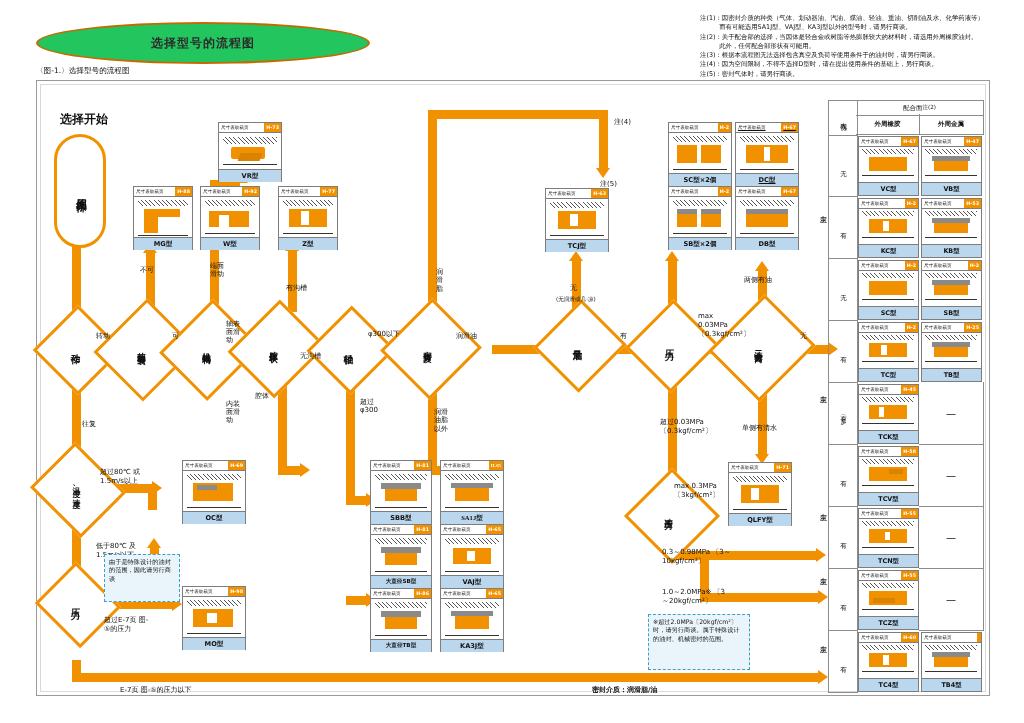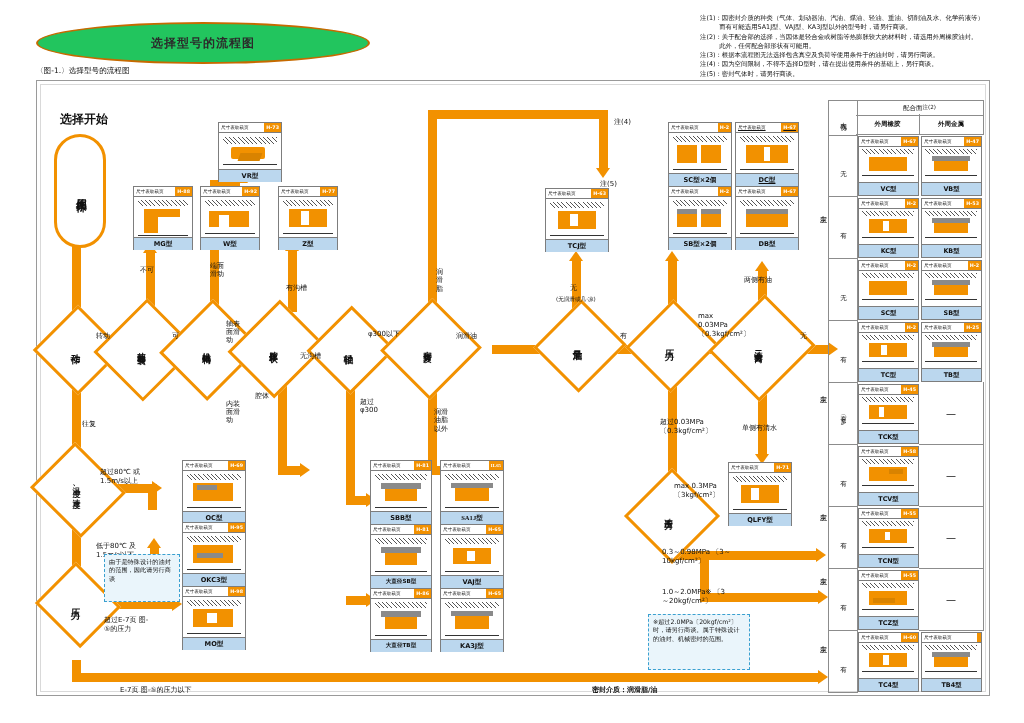--- a/index.html
+++ b/index.html
@@ -370,33 +370,20 @@
       </div>
     <div class="pic">
       <div class="hatch" style="left:4px;top:3px;width:54px;height:6px;"></div>
       <div class="sealbody" style="left:10px;top:12px;width:40px;height:18px;"></div>
       <div class="metal" style="left:14px;top:14px;width:20px;height:5px;"></div>
       <div class="ln" style="left:4px;top:36px;width:54px;height:1px;"></div>
     </div>
     <div class="name">OC型</div>
   </div>
 
-  <div class="card" style="left:182px;top:522px;width:62px;height:62px;">
-    <div class="hdr">
-        <div class="h1">尺寸表取载页</div>
-      <div class="h2">H-95</div>
-      </div>
-    <div class="pic">
-      <div class="hatch" style="left:4px;top:3px;width:54px;height:6px;"></div>
-      <div class="sealbody" style="left:10px;top:12px;width:40px;height:18px;"></div>
-      <div class="metal" style="left:14px;top:20px;width:26px;height:5px;"></div>
-      <div class="ln" style="left:4px;top:36px;width:54px;height:1px;"></div>
-    </div>
-    <div class="name">OKC3型</div>
-  </div>
 
   <div class="card" style="left:182px;top:586px;width:62px;height:62px;">
     <div class="hdr">
         <div class="h1">尺寸表取载页</div>
       <div class="h2">H-98</div>
       </div>
     <div class="pic">
       <div class="hatch" style="left:4px;top:3px;width:54px;height:6px;"></div>
       <div class="sealbody" style="left:10px;top:12px;width:40px;height:18px;"></div>
       <div class="white" style="left:24px;top:16px;width:10px;height:10px;"></div>

